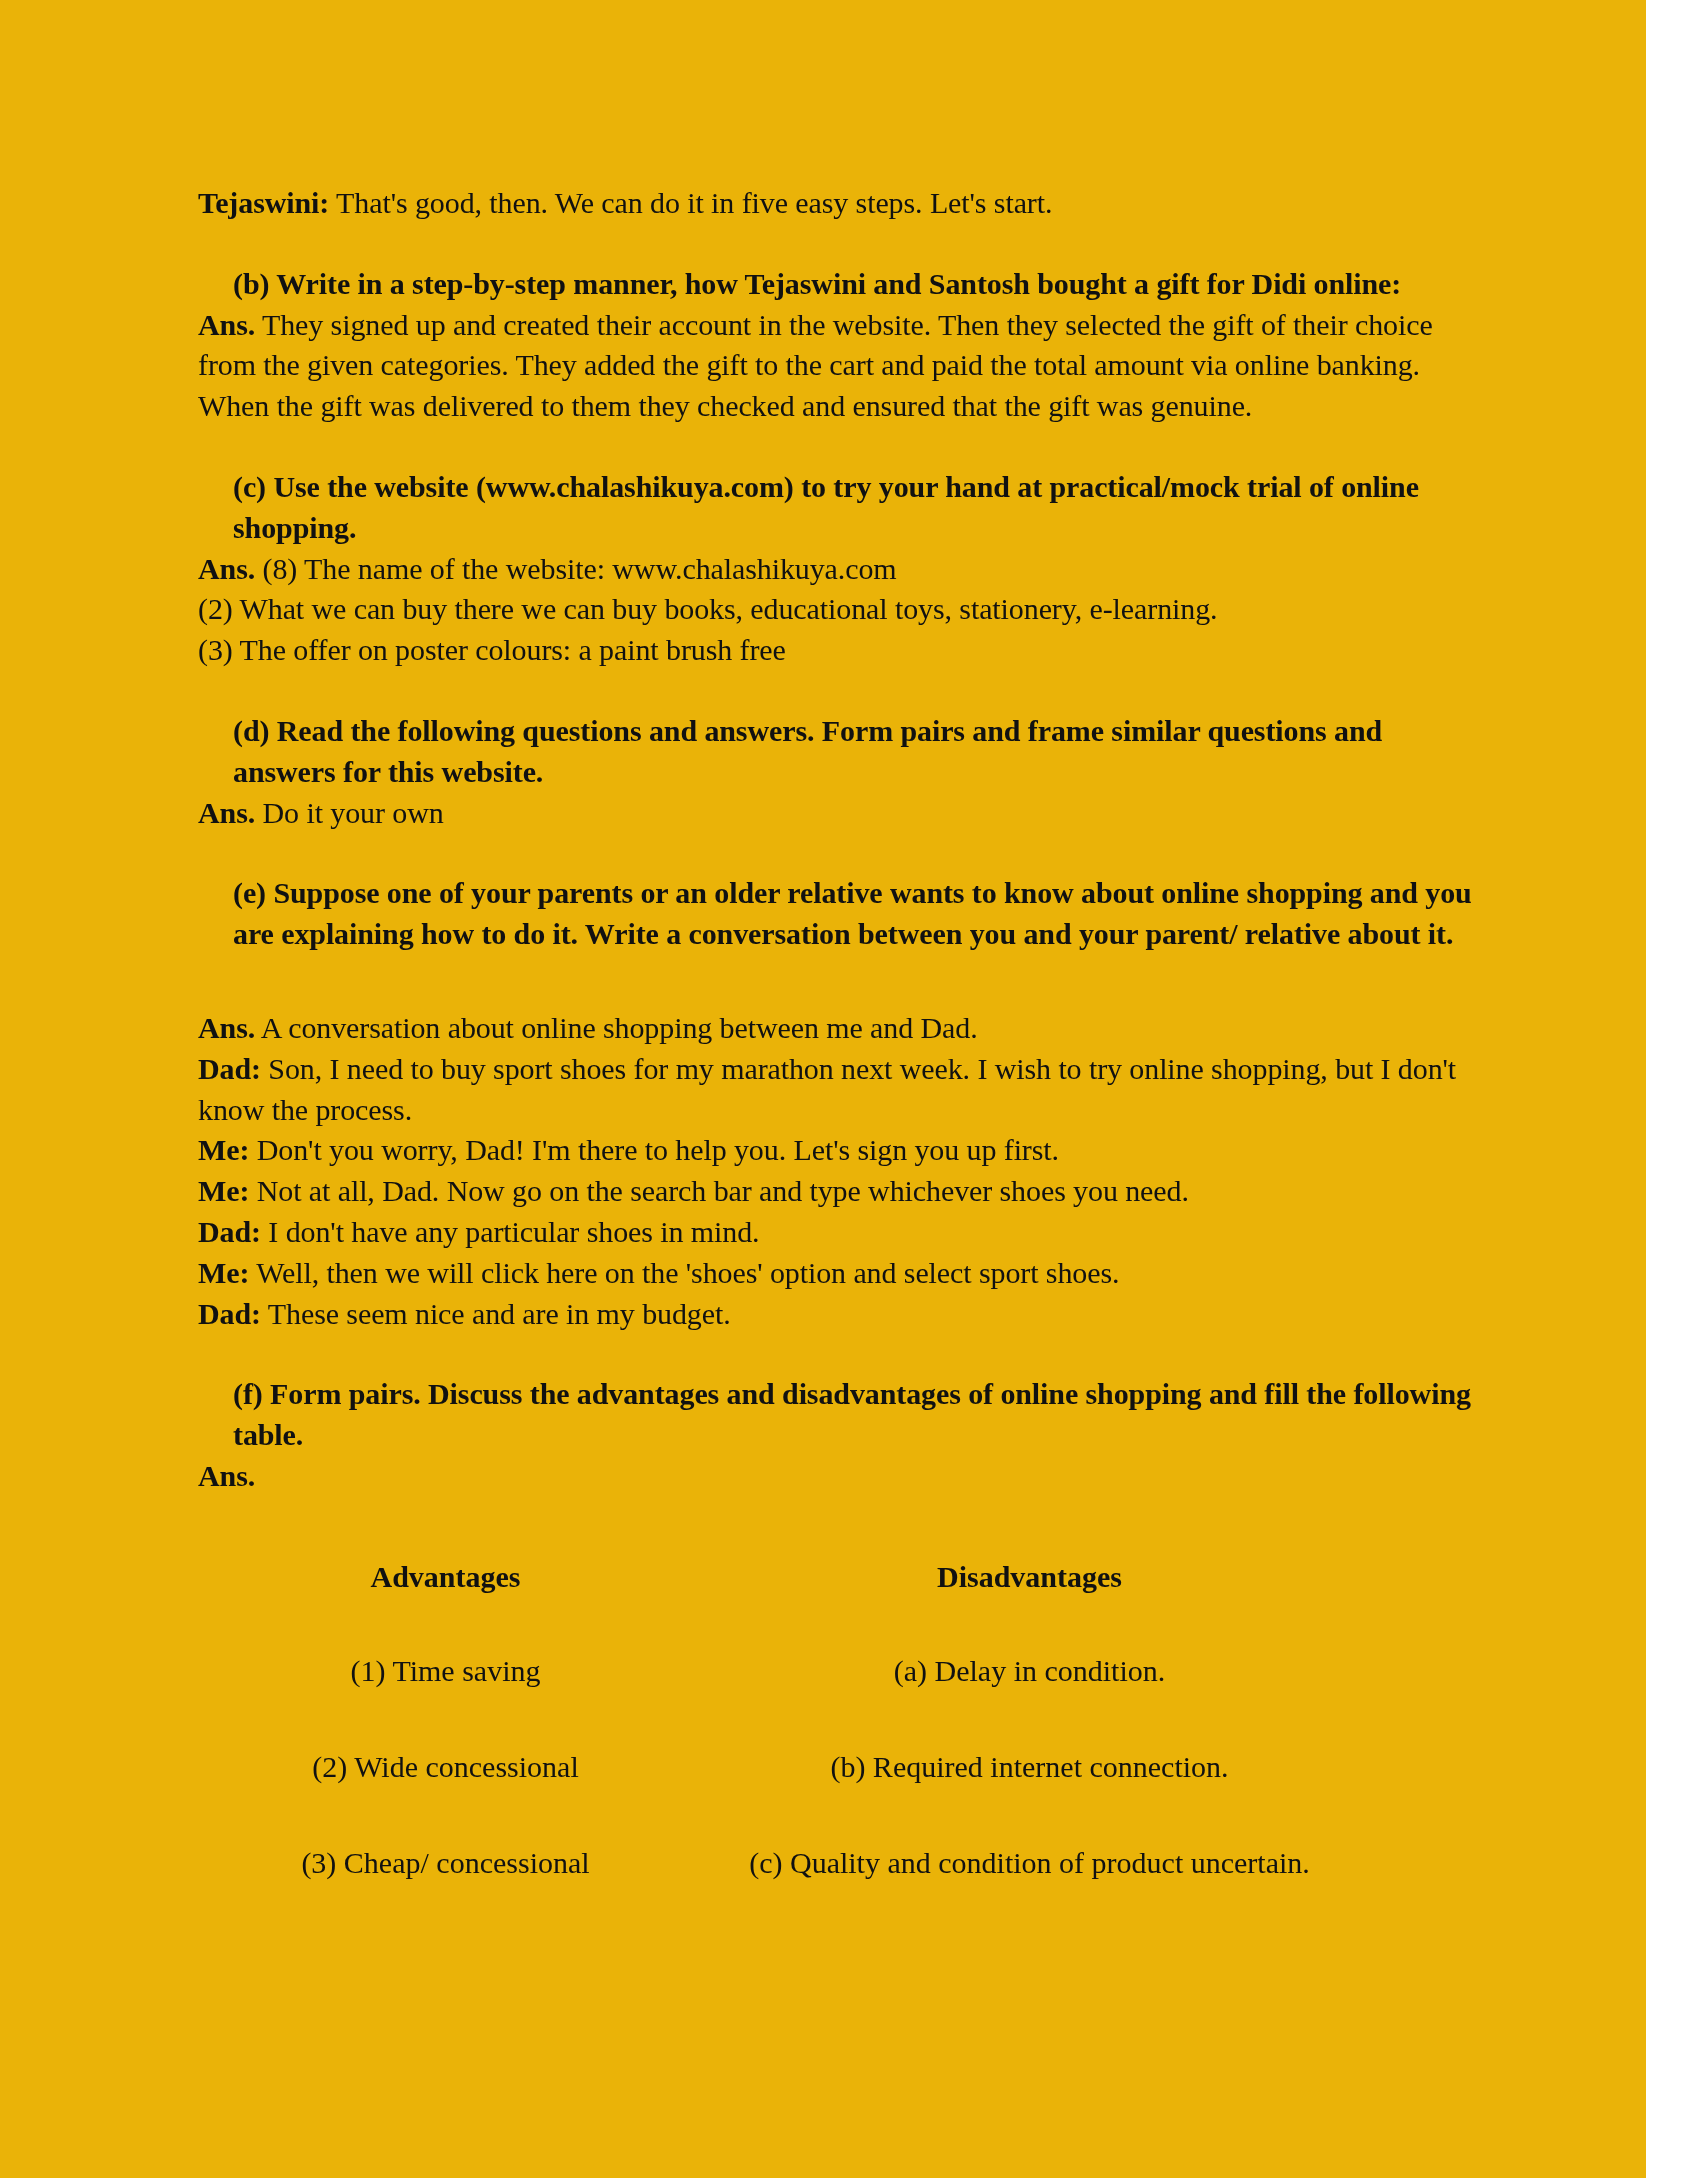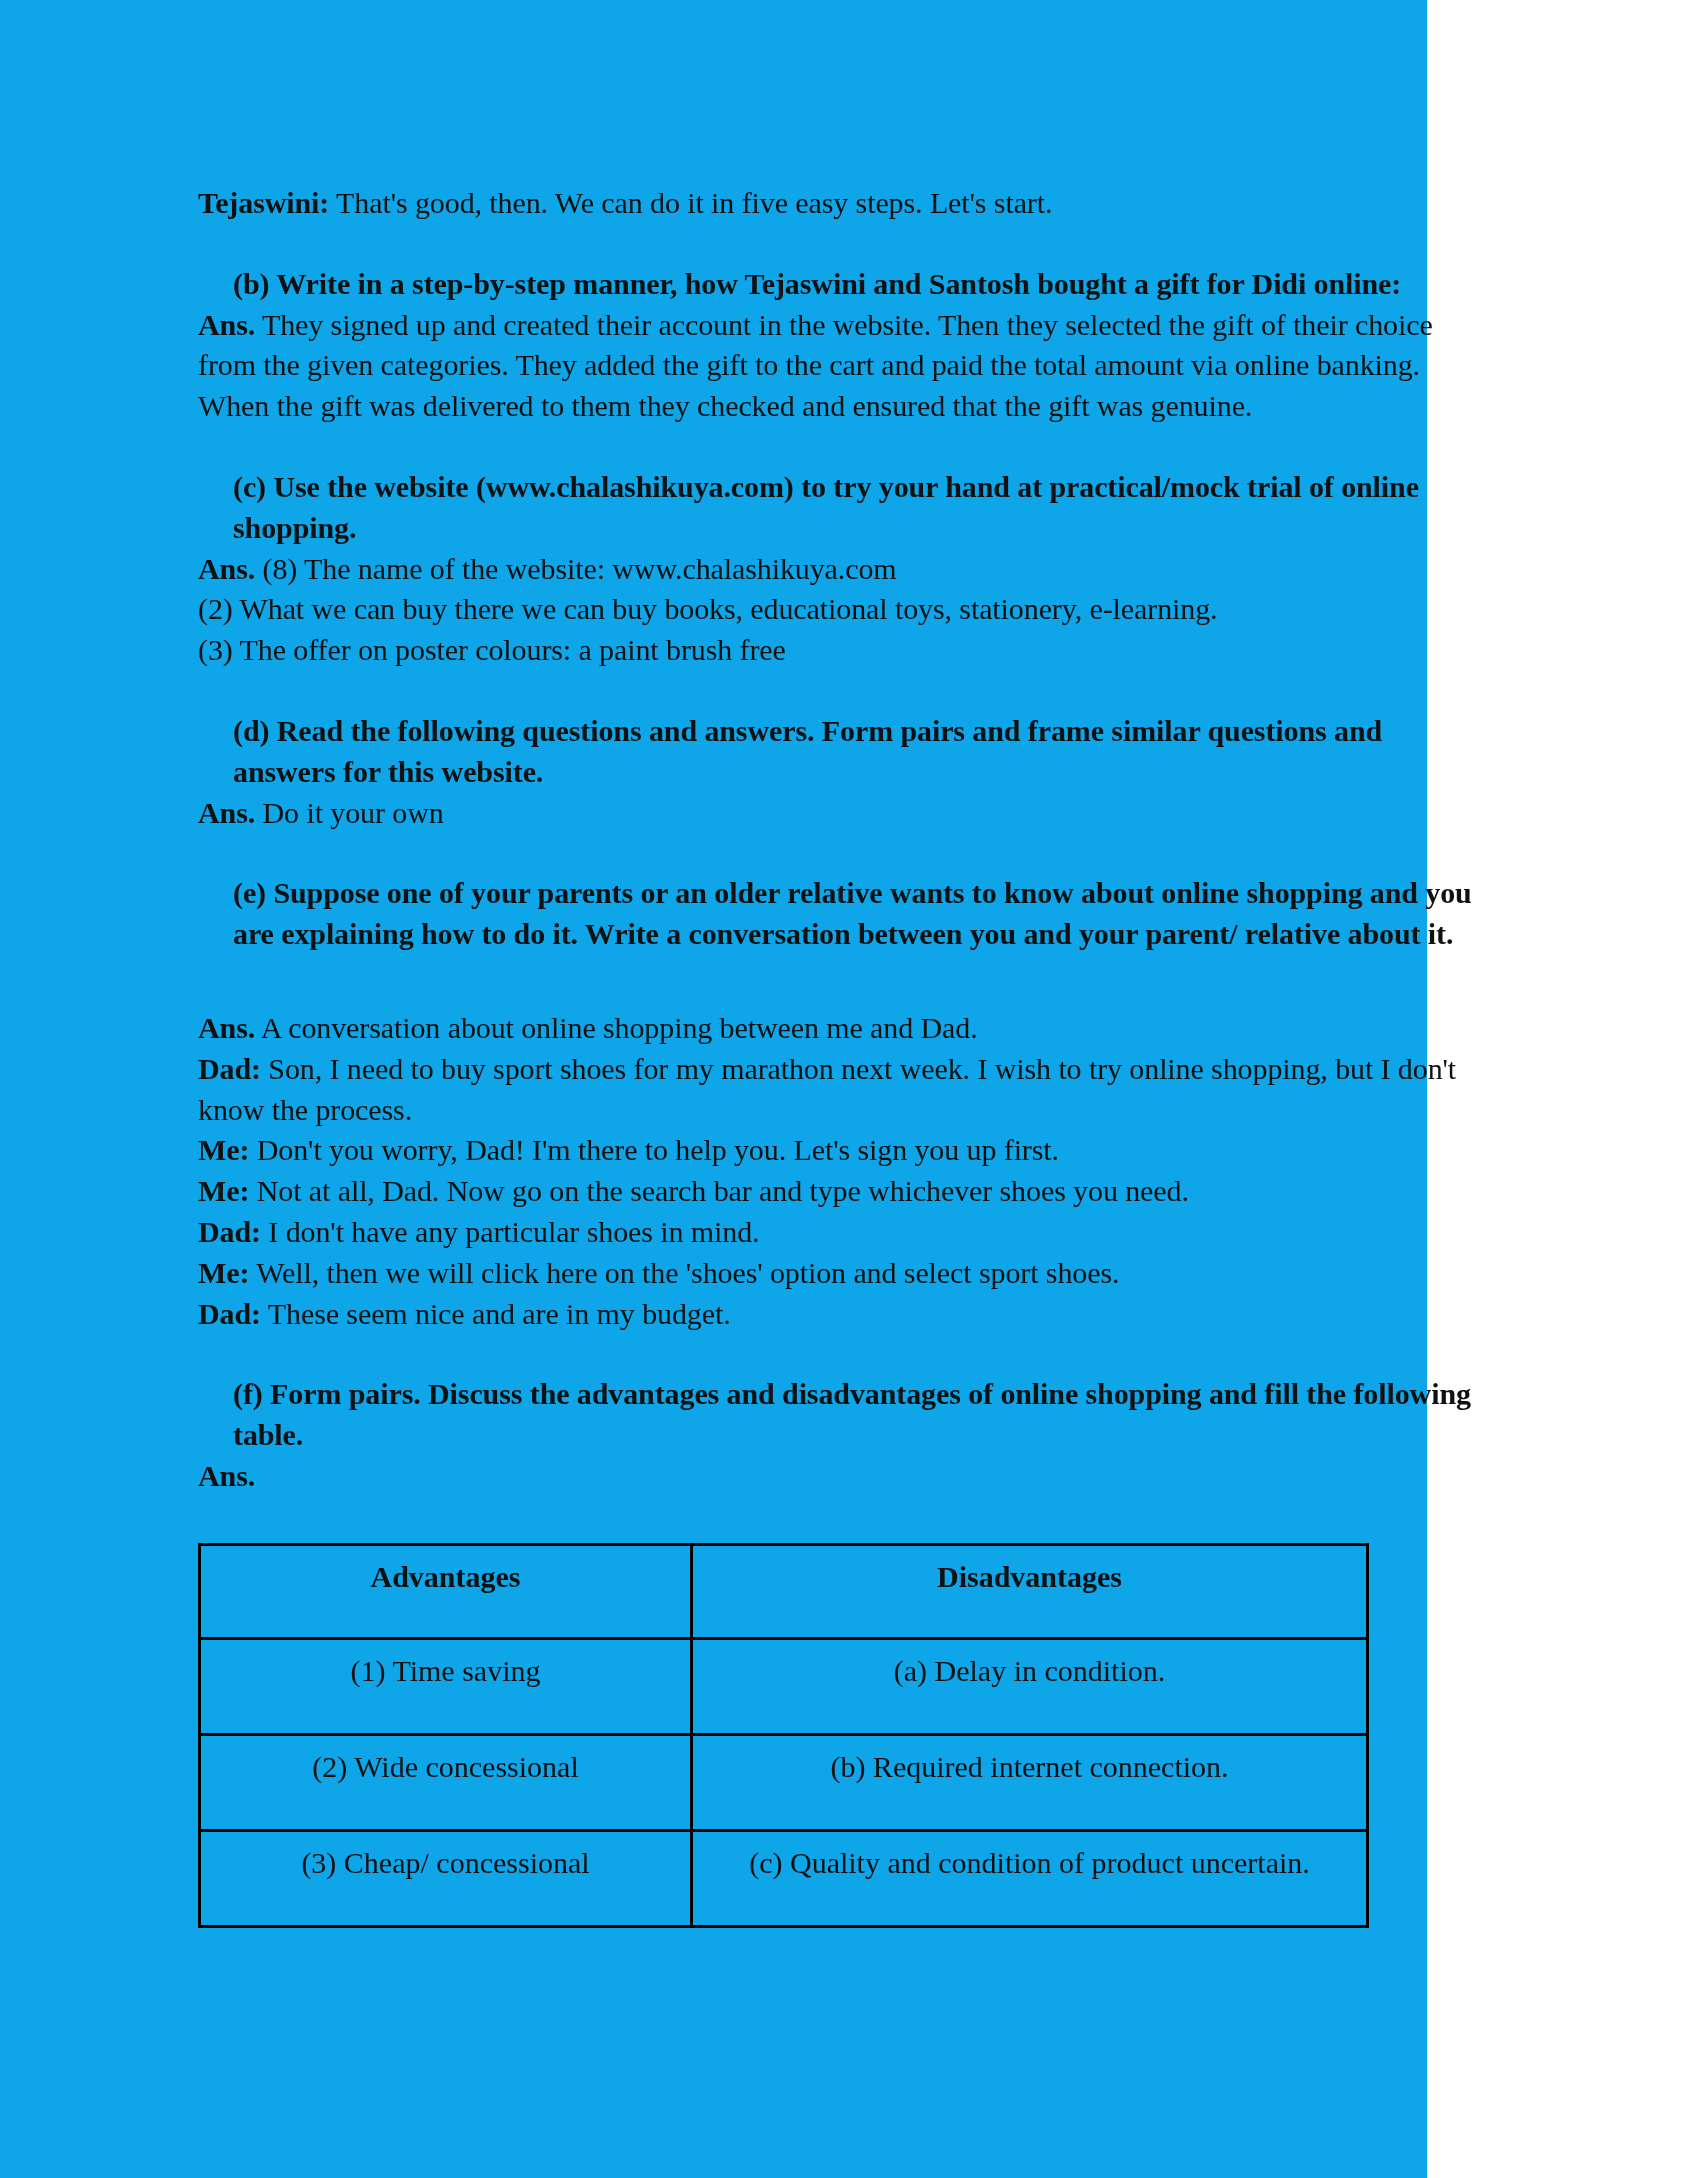--- a/index.html
+++ b/index.html
@@ -12,23 +12,23 @@
     width: 1683px;
     height: 2178px;
     font-family: "Liberation Serif", "DejaVu Serif", serif;
     color: #111111;
     position: relative;
     overflow: hidden;
   }
   .page {
     position: absolute;
     left: 0; top: 0;
-    width: 1427px;
+    width: 1646px;
     height: 2178px;
-    background: #0ea5e9;
+    background: #eab308;
   }
   .content {
     position: absolute;
     left: 198px;
     top: 183px;
     width: 1277px;
   }
   p, div.block {
     margin: 0;
   }
@@ -54,21 +54,21 @@
   .tbl-wrap {
     margin-top: 46px;
   }
   table.adv {
     border-collapse: collapse;
     width: 1168px;
     table-layout: fixed;
     font-size: 30px;
   }
   table.adv td, table.adv th {
-    border: 3px solid #000000;
+    border: 3px solid #eab308;
     vertical-align: top;
     padding: 14px 14px 0 14px;
   }
   table.adv th {
     text-align: center;
     font-weight: bold;
     height: 77px;
   }
   table.adv td {
     height: 79px;

